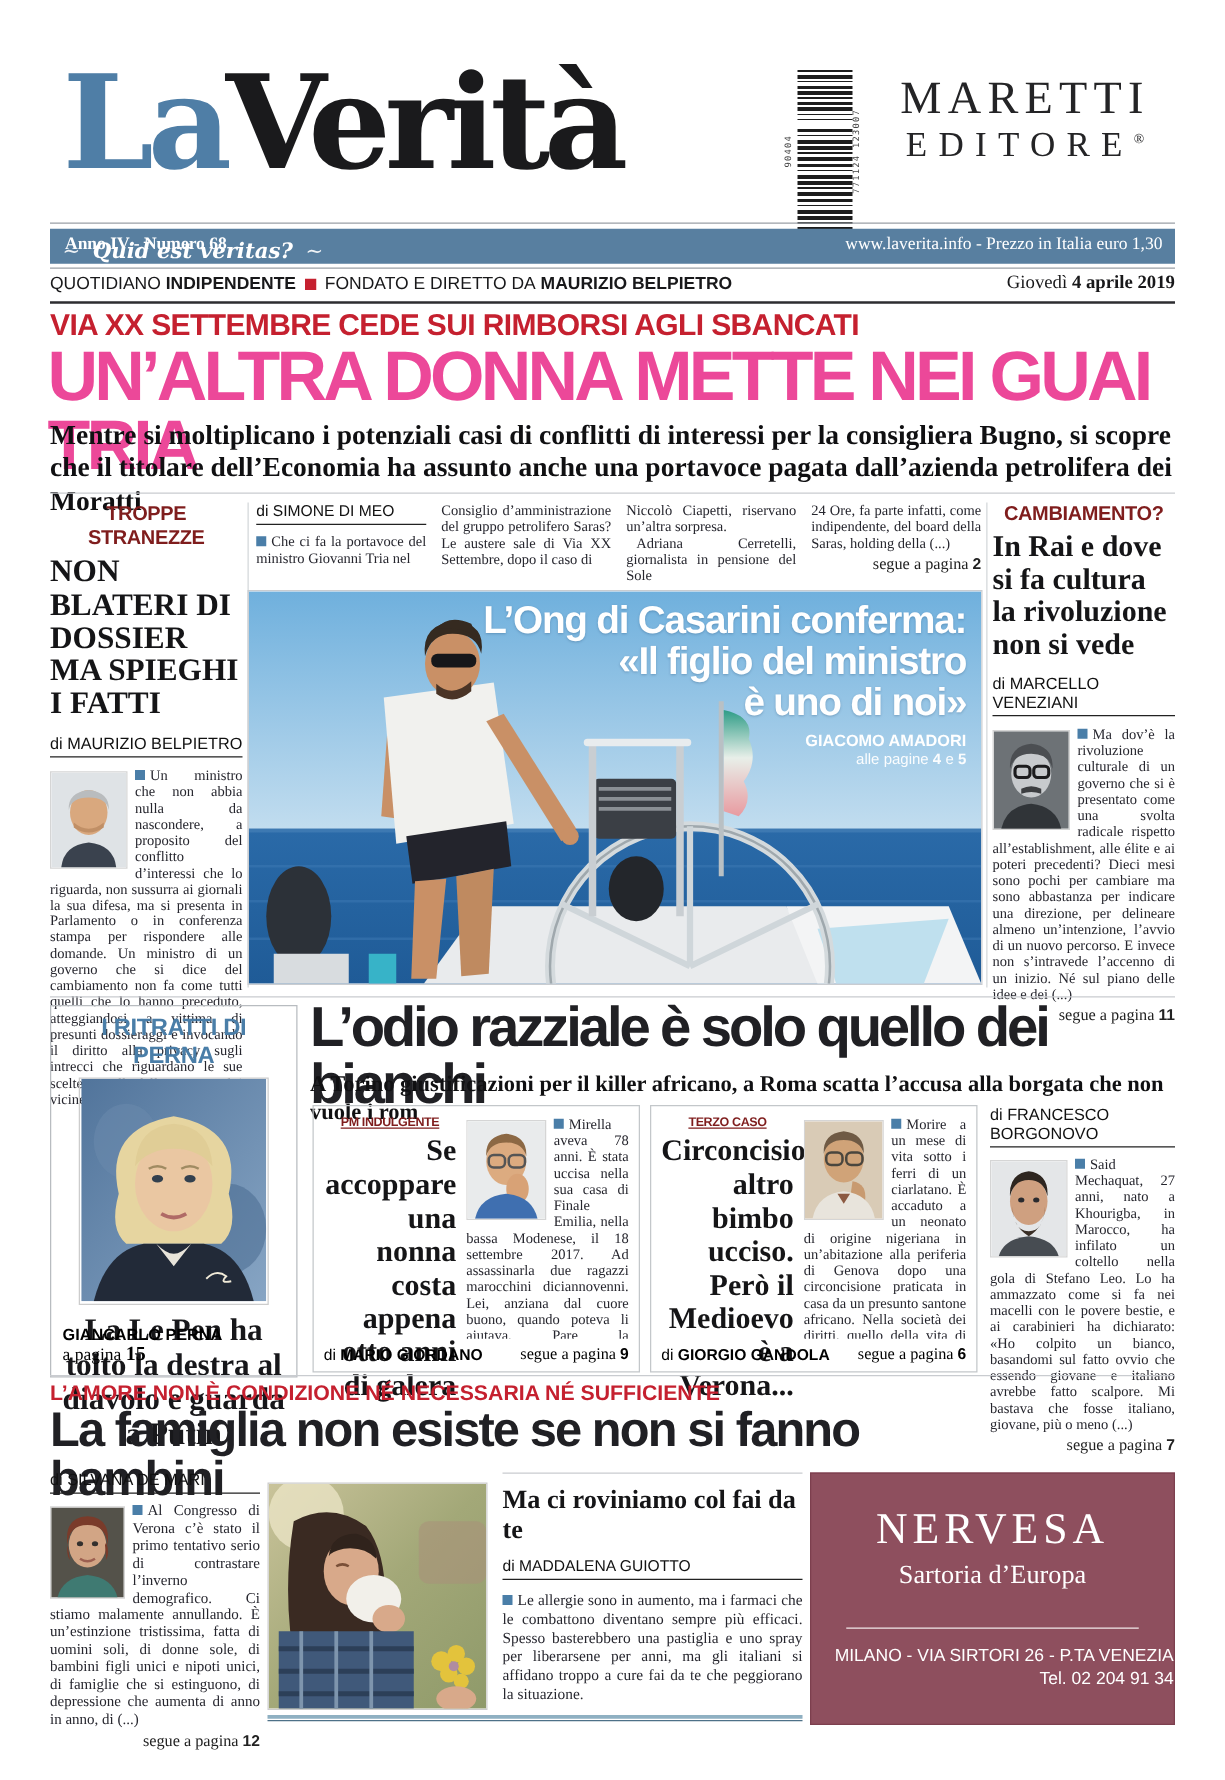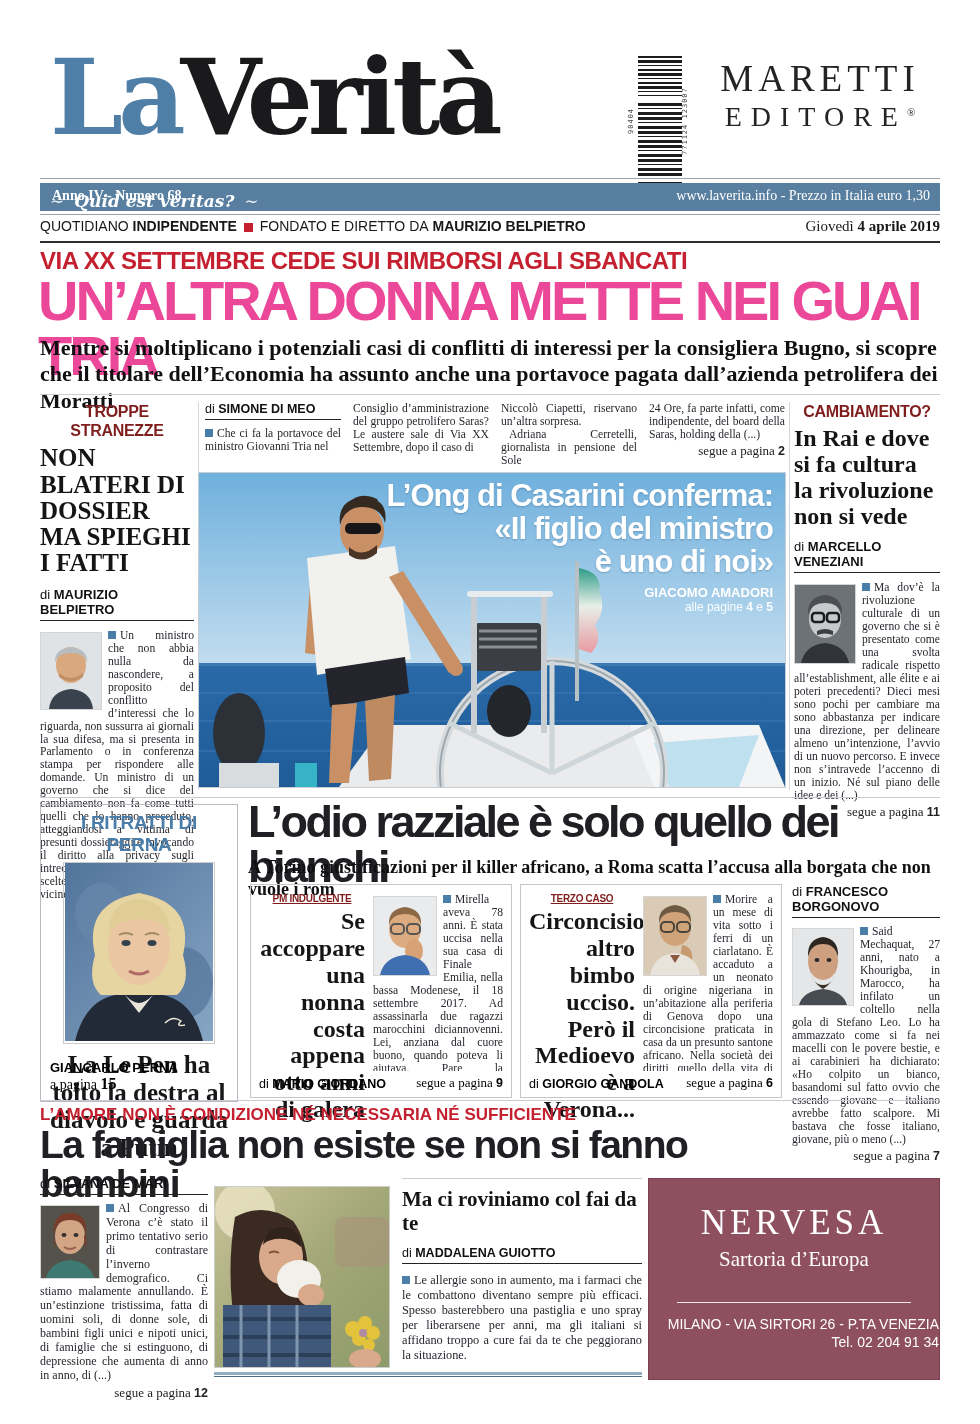--- a/index.html
+++ b/index.html
@@ -36,21 +36,21 @@
   .rule-thick{position:absolute;left:40px;top:241px;width:900px;height:2px;background:#2d2d30;}
 
   
   .kicker{left:40px;top:249px;font:800 24px/1 "Liberation Sans",sans-serif;color:#c5202f;letter-spacing:-0.5px;}
   .mainhead{left:38px;top:274px;width:906px;font:800 56px/0.98 "Liberation Sans",sans-serif;color:#ec4899;letter-spacing:-3px;}
   .deck{left:40px;top:335px;width:902px;font:bold 22px/1.2 "Liberation Serif",serif;color:#101012;}
 
   
   .tag{font:800 16px/1.2 "Liberation Sans",sans-serif;color:#7f1d1d;letter-spacing:-0.3px;text-align:center;}
   .byline{font:13px "Liberation Sans",sans-serif;color:#111;border-bottom:1.5px solid #222;padding-bottom:3px;}
-  .byline b{font-weight:bold;}
+  .byline b{font-weight:normal;}
   .bodytext{font:11.6px/1.12 "Liberation Serif",serif;color:#26262e;text-align:justify;}
   .bsq{display:inline-block;width:8px;height:8px;background:#4a7ea8;margin-right:4px;}
   .segue{clear:both;text-align:right;font:13px "Liberation Serif",serif;color:#222;margin-top:2px;}
   .segue b{font-family:"Liberation Sans",sans-serif;font-size:12.5px;}
   .hs{float:left;margin:3px 6px 2px 0;border:1px solid #d5d5d5;box-sizing:border-box;}
   .hs svg{display:block;}
   .vline{position:absolute;width:1px;background:#d4d7da;}
 
   
   .col-a{left:40px;top:402px;width:154px;}

